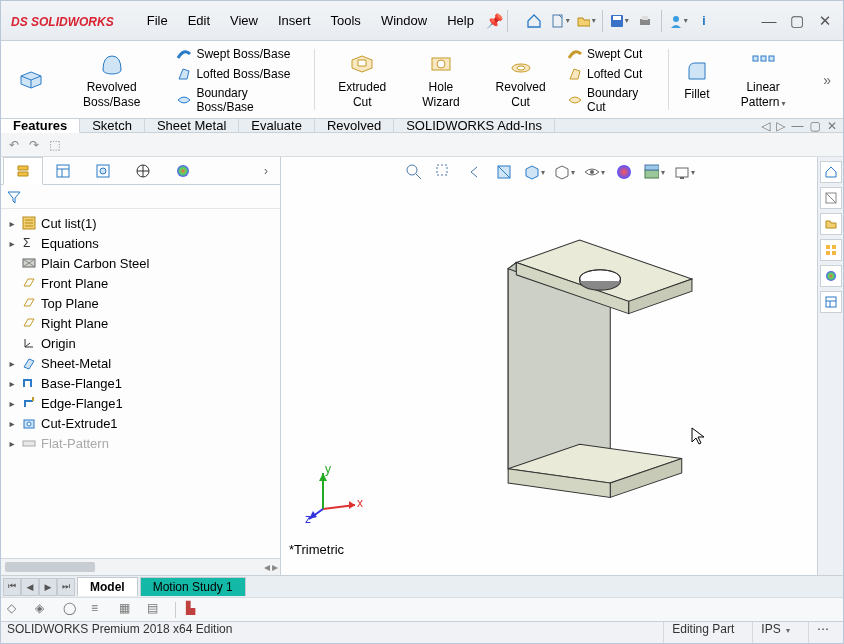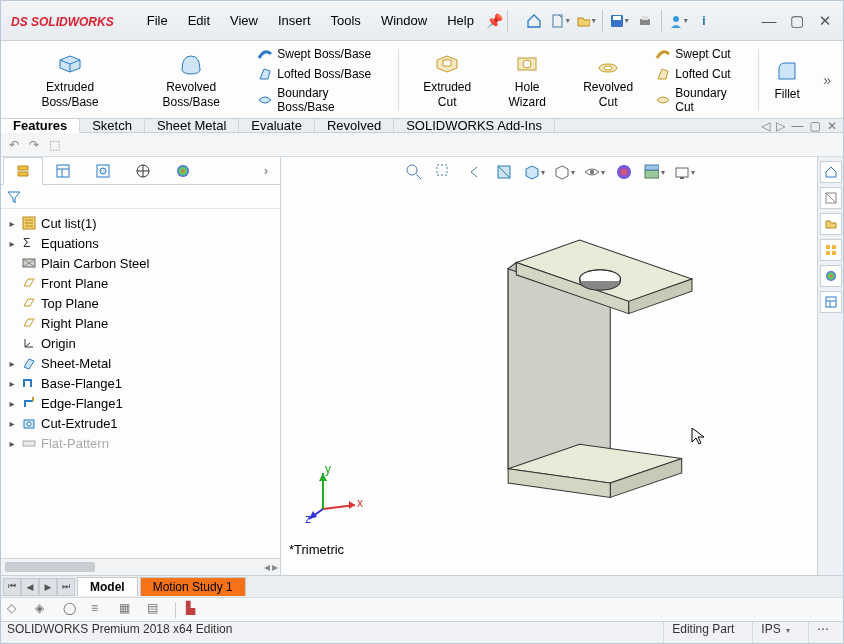--- a/index.html
+++ b/index.html
@@ -71,21 +71,21 @@
 
 .taskpane { width:26px; background:#edf1f5; border-left:1px solid #c8d0d8; display:flex; flex-direction:column; align-items:center; gap:4px; padding-top:4px; }
 .tp-btn { width:22px; height:22px; border:1px solid #c8d0d8; background:#fff; display:flex; align-items:center; justify-content:center; cursor:pointer; }
 
 
 .doc-tabs { height:22px; background:#e9eef3; border-top:1px solid #c8d0d8; display:flex; align-items:center; padding:0 2px; }
 .doc-arrows { display:flex; gap:0; }
 .doc-arrows .ab { width:18px; height:18px; background:#dbe1e7; display:flex; align-items:center; justify-content:center; font-size:9px; color:#555; border:1px solid #c4cad0; cursor:pointer; }
 .doc-tab { padding:2px 12px; background:#fff; border:1px solid #c4cad0; border-bottom:none; margin-left:2px; font-size:12px; cursor:pointer; }
 .doc-tab.active { font-weight:bold; }
-.doc-tab.inactive { background:#f97316; }
+.doc-tab.inactive { background:#14b8a6; }
 
 
 .smallbar { height:24px; background:#f7f8f9; border-top:1px solid #d8dde2; display:flex; align-items:center; gap:10px; padding:0 6px; }
 .smallbar .sico { width:18px; height:18px; opacity:0.55; cursor:pointer; }
 
 
 .status { height:22px; background:#f0f2f5; border-top:1px solid #c8d0d8; display:flex; font-size:12px; padding:0 6px; gap:10px; color:#333; }
 .status .spacer { flex:1; }
 .status-seg { padding:0 8px; border-left:1px solid #d4d9de; }
 
@@ -161,21 +161,20 @@
 
 <div class="ribbon">
   <div class="rgroup">
     <div class="vbtn">
       <div class="ico">
           <svg width="28" height="28">
             <path d="M4 18 L14 22 L24 18 L24 10 L14 6 L4 10 Z" fill="#cfe5f6" stroke="#2b7bc7"></path>
             <path d="M4 10 L14 14 L24 10 M14 14 V22" stroke="#2b7bc7" fill="none"></path>
           </svg>
         </div>
-      <div class="lbl">Extruded Boss/Base</div>
     </div>
     <div class="vbtn">
       <div class="ico">
           <svg width="28" height="28">
             <ellipse cx="14" cy="20" rx="9" ry="4" fill="#cfe5f6" stroke="#2b7bc7"></ellipse>
             <path d="M5 20 Q5 6 14 6 Q23 6 23 20" fill="#cfe5f6" stroke="#2b7bc7"></path>
           </svg>
         </div>
       <div class="lbl">Revolved Boss/Base</div>
     </div>
@@ -264,20 +263,30 @@
   </div>
   <div class="rsep"></div>
   <div class="rgroup">
     <div class="vbtn">
       <div class="ico">
           <svg width="28" height="28">
             <path d="M6 22 V12 Q6 6 12 6 H22 V22 Z" fill="#cfe5f6" stroke="#2b7bc7"></path>
           </svg>
         </div>
       <div class="lbl">Fillet</div>
+    </div>
+    <div class="vbtn">
+      <div class="ico">
+          <svg width="28" height="28">
+            <rect x="4" y="6" width="5" height="5" fill="#cfe5f6" stroke="#2b7bc7"></rect>
+            <rect x="12" y="6" width="5" height="5" fill="#cfe5f6" stroke="#2b7bc7"></rect>
+            <rect x="20" y="6" width="5" height="5" fill="#cfe5f6" stroke="#2b7bc7"></rect>
+          </svg>
+        </div>
+      <div class="lbl"><span>Linear Pattern</span><span class="dd">▾</span></div>
     </div>
   </div>
   <div class="overflow">»</div>
 </div>
 
 <div class="cm-tabs">
   <div class="cm-tab active">Features</div>
   <div class="cm-tab">Sketch</div>
   <div class="cm-tab">Sheet Metal</div>
   <div class="cm-tab">Evaluate</div>

